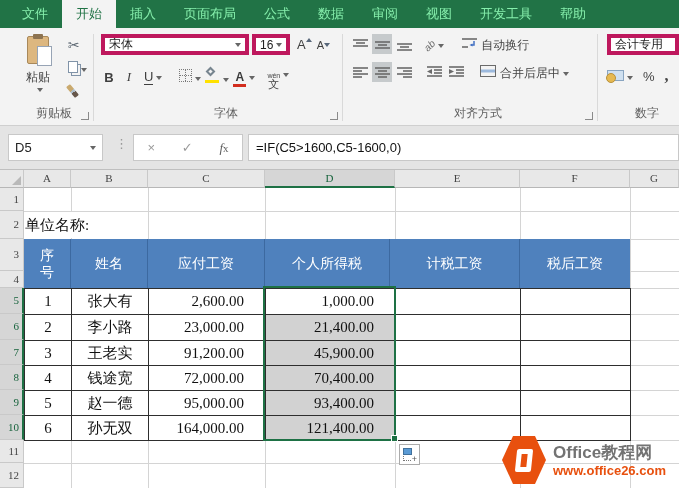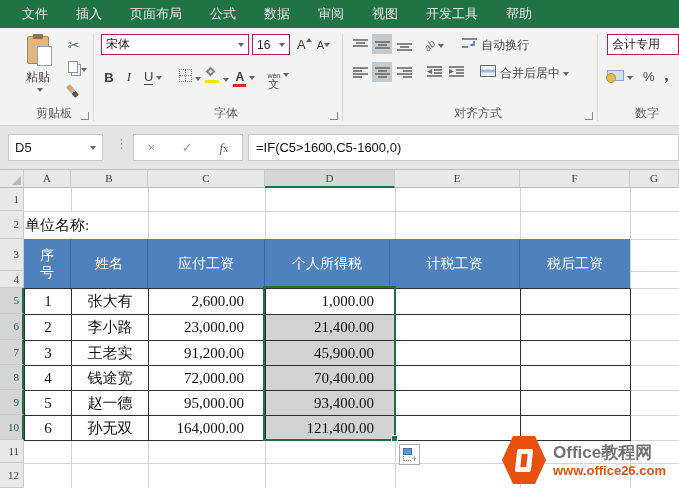--- a/index.html
+++ b/index.html
@@ -3,21 +3,21 @@
 <meta charset="utf-8">
 <style>
   html,body{margin:0;padding:0;background:#fff;}
   *{box-sizing:border-box;}
   .app{position:relative;width:679px;height:488px;overflow:hidden;
        font-family:"Liberation Sans","DejaVu Sans",sans-serif;background:#fff;}
 
   
   .tabbar{position:absolute;left:0;top:0;width:679px;height:28px;background:#217346;
           display:flex;align-items:stretch;padding-left:8px;}
-  .tab{color:#e5e5e5;font-size:13px;display:flex;align-items:center;padding:0 14px;cursor:default;white-space:nowrap;}
+  .tab{color:#86efac;font-size:13px;display:flex;align-items:center;padding:0 14px;cursor:default;white-space:nowrap;}
   .tab.active{background:#f3f3f3;color:#217346;}
 
   
   .ribbon{position:absolute;left:0;top:28px;width:679px;height:98px;background:#f3f3f3;
           border-bottom:1px solid #cfcfcf;display:flex;}
   .group{position:relative;height:100%;padding-top:6px;}
   .vsep{width:1px;background:#d9d9d9;margin:6px 1px 4px 1px;}
   .gl{position:absolute;bottom:3px;left:16px;right:0;text-align:center;font-size:12px;color:#5f5f5f;}
   .dlg{position:absolute;right:3px;bottom:5px;width:8px;height:8px;
        border-right:1px solid #8a8a8a;border-bottom:1px solid #8a8a8a;}
@@ -34,21 +34,21 @@
   .clip-col{position:absolute;left:68px;top:10px;display:flex;flex-direction:column;gap:7px;align-items:flex-start;}
   .cut-ic{font-family:"DejaVu Sans",sans-serif;font-size:14px;color:#5a6570;line-height:14px;}
   .copy-ic{display:inline-block;width:10px;height:12px;border:1px solid #8093a8;background:#fff;
            box-shadow:3px 3px 0 -1px #f3f3f3,3px 3px 0 0 #8093a8;}
   .paint-ic{display:inline-block;width:5px;height:14px;border-radius:1px;
             background:linear-gradient(180deg,#c9a96e 0 45%,#aebdc9 45% 62%,#66564a 62% 100%);
             transform:rotate(-40deg);margin-left:2px;}
 
   
   .g-font{width:246px;padding-left:6px;}
-  .combo{background:#fff;border:1px solid #be185d;height:21px;display:flex;align-items:center;
+  .combo{background:#fff;border:4px solid #be185d;height:21px;display:flex;align-items:center;
          padding:0 4px;font-size:12px;color:#222;}
   .combo .tri{margin-left:auto;}
   .fbtn{display:inline-flex;align-items:center;justify-content:center;min-width:16px;height:22px;
         font-size:13px;color:#3f3f3f;padding:0 3px;}
   .bold{font-weight:bold;}
   .ital{font-style:italic;font-family:"Liberation Serif",serif;}
   .undl{border-bottom:1px solid #3f3f3f;line-height:14px;}
   .sizebtn{position:relative;font-size:13px;color:#3f3f3f;padding:0 4px;}
   .car{position:absolute;top:1px;right:-2px;width:0;height:0;border:3px solid transparent;}
   .car.up{border-bottom:4px solid #58677a;top:-2px;}
@@ -145,20 +145,21 @@
 
   svg line{stroke:#6a6a6a;stroke-width:1.6;}
 </style>
 </head>
 <body>
 
 <div class="app">
 
   <div class="tabbar">
     <div class="tab">文件</div>
+    <div class="tab active">开始</div>
     <div class="tab">插入</div>
     <div class="tab">页面布局</div>
     <div class="tab">公式</div>
     <div class="tab">数据</div>
     <div class="tab">审阅</div>
     <div class="tab">视图</div>
     <div class="tab">开发工具</div>
     <div class="tab">帮助</div>
   </div>
 

